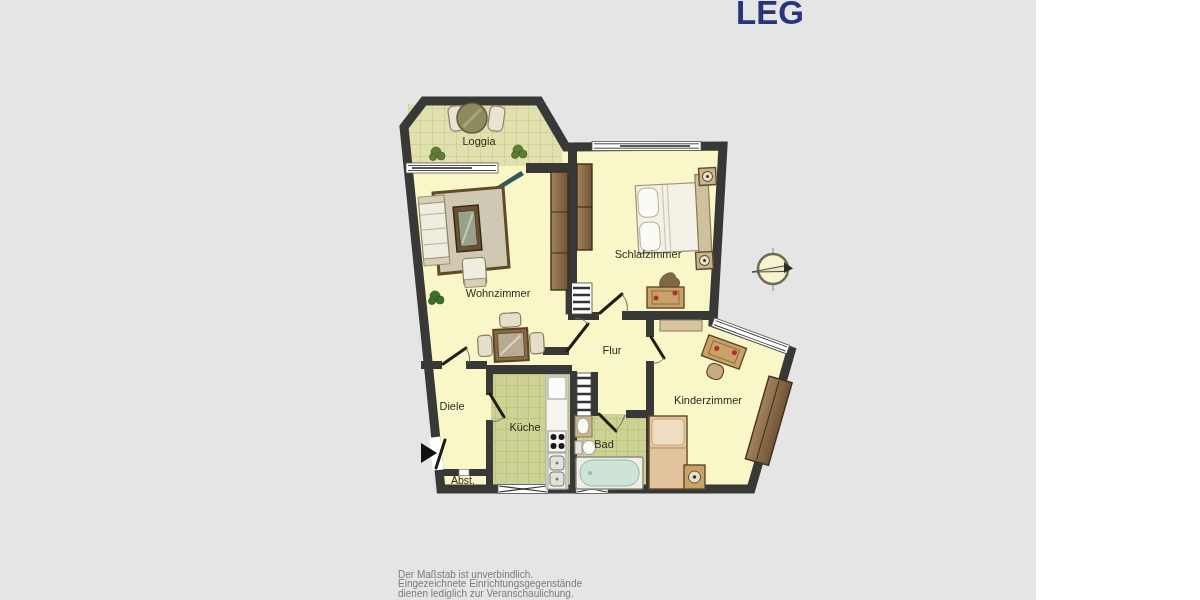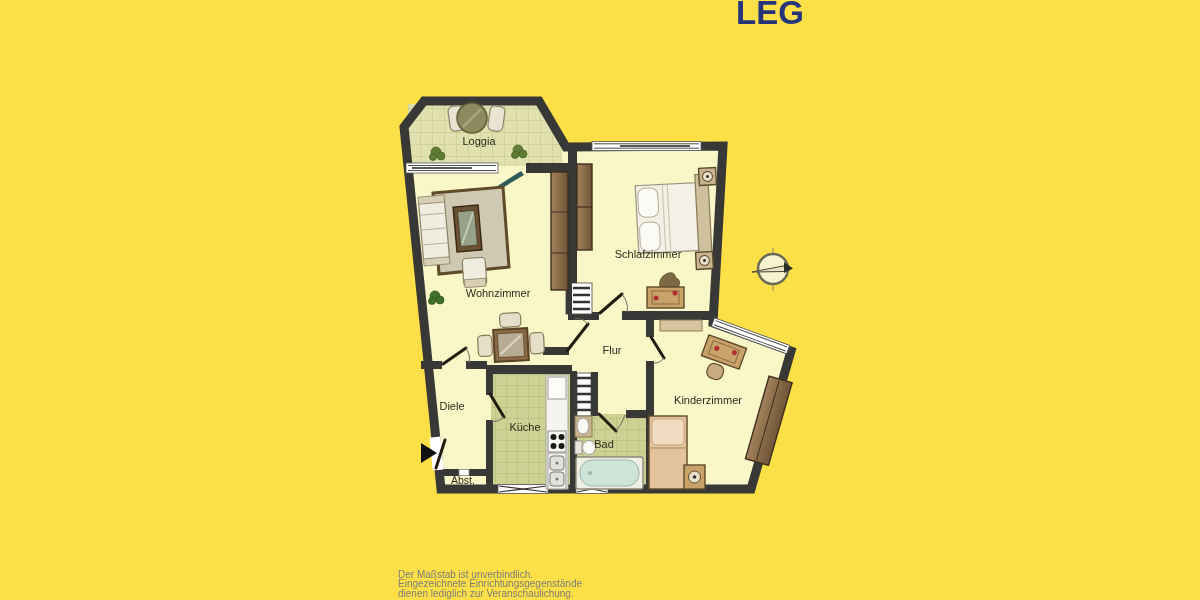--- a/index.html
+++ b/index.html
@@ -1,16 +1,16 @@
 <!DOCTYPE html>
 <html><head>
 <meta charset="utf-8">
 <style>
   html,body{margin:0;padding:0;background:#fff;}
-  #canvas{position:relative;width:1200px;height:600px;background:#fde047;overflow:hidden;
+  #canvas{position:relative;width:1036px;height:600px;background:#e5e5e5;overflow:hidden;
           font-family:"Liberation Sans",sans-serif;}
   #plan-svg{position:absolute;left:0;top:0;}
   .room-label{font-family:"Liberation Sans",sans-serif;font-size:11px;fill:#2e2a1e;}
   .room-label-small{font-family:"Liberation Sans",sans-serif;font-size:10.5px;fill:#2e2a1e;}
   #logo{position:absolute;left:736px;top:-6px;font-family:"Liberation Sans",sans-serif;
         font-weight:bold;font-size:33px;color:#26357b;letter-spacing:0px;}
   #footer{position:absolute;left:398px;top:570px;font-family:"Liberation Sans",sans-serif;
           font-size:10px;line-height:9.3px;color:#7c7c7c;}
   .wall{fill:#383836;}
   .leaf{stroke:#241c10;stroke-width:3;stroke-linecap:round;}

